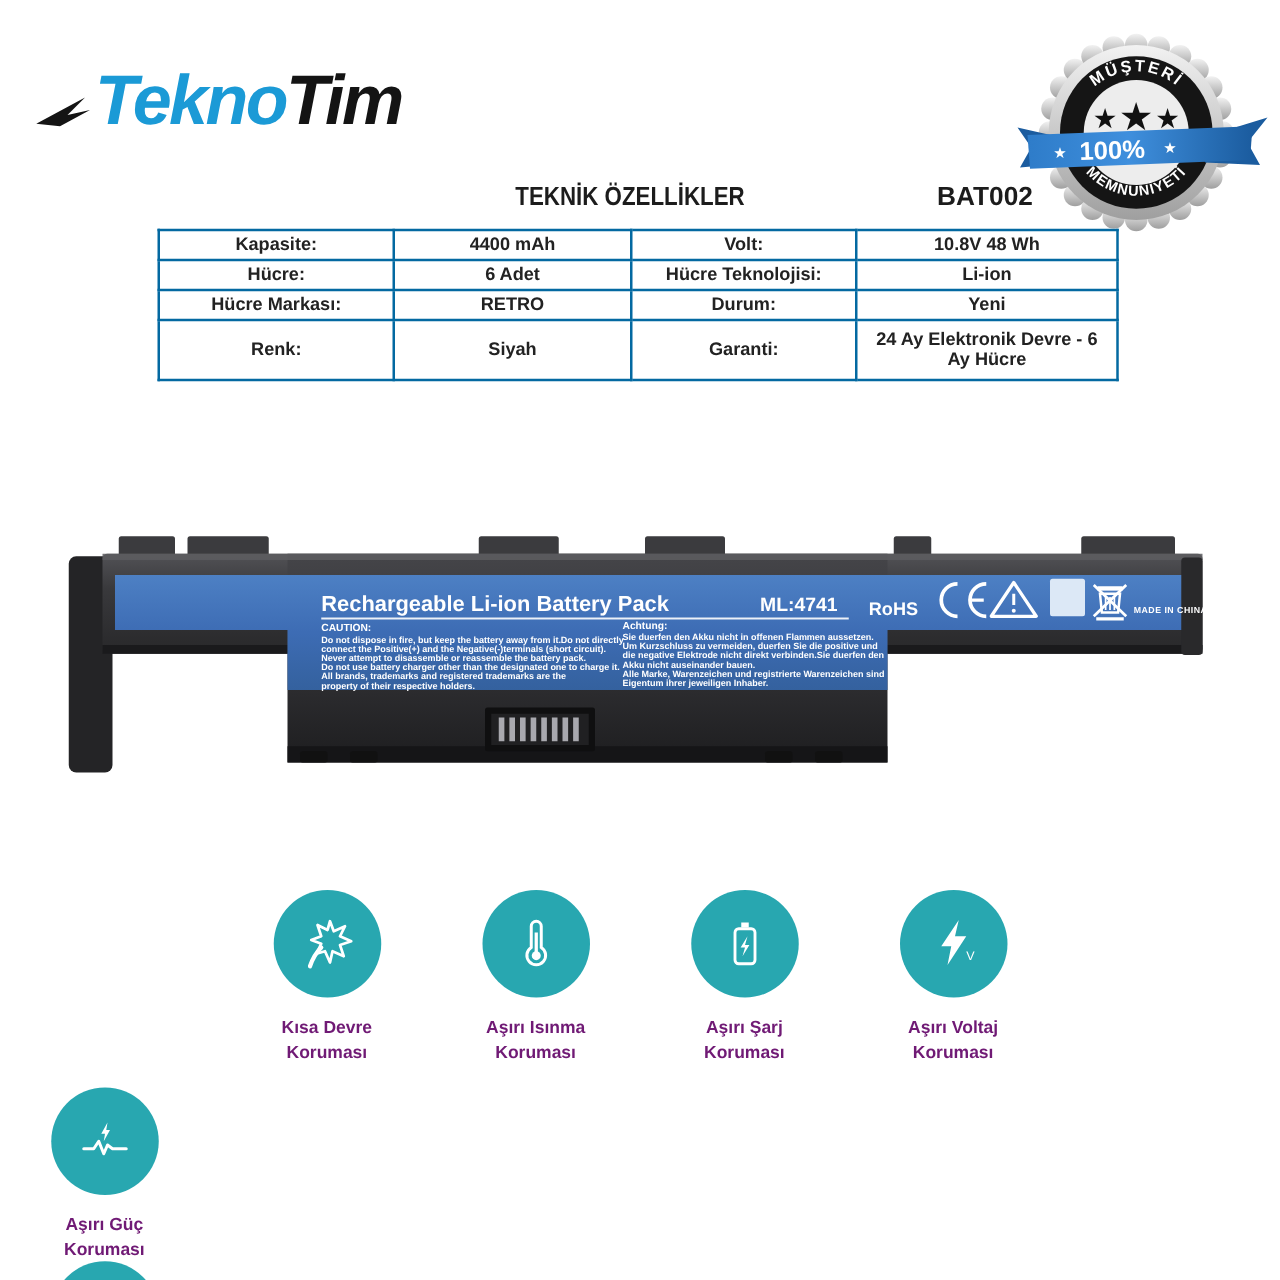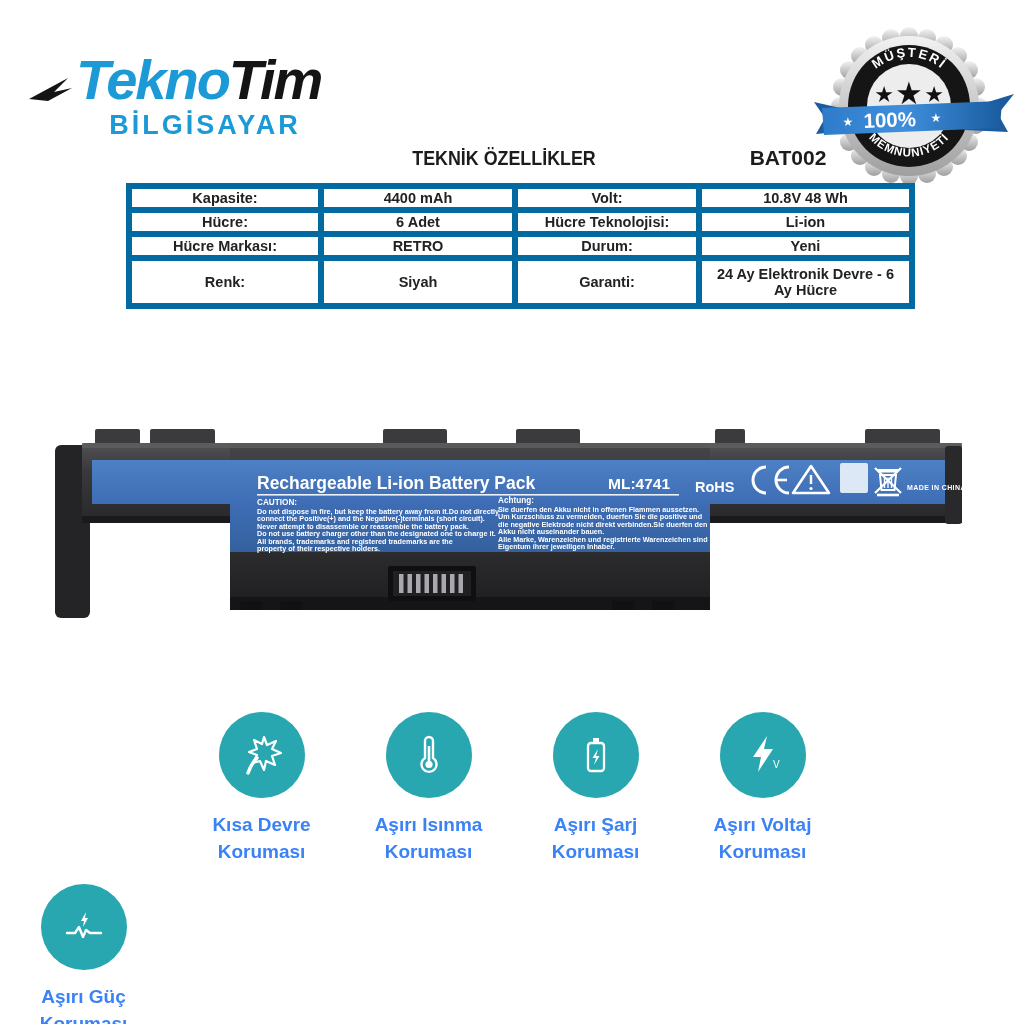--- a/index.html
+++ b/index.html
@@ -16,51 +16,50 @@
   .logo-tim{color:#141414;}
   .logo-sub{display:block;width:250px;margin-left:52px;margin-top:2px;text-align:center;
     color:#1b9ad6;font-size:27px;font-weight:bold;letter-spacing:3px;}
   
   .section-title{position:absolute;top:146px;left:374px;width:260px;text-align:center;
     font-size:21px;font-weight:bold;color:#1c1c1c;transform:scaleX(.85);letter-spacing:0px;}
   .model-code{position:absolute;top:146px;left:718px;width:140px;text-align:center;
     font-size:21px;font-weight:bold;color:#1c1c1c;}
   
   .spec-table{position:absolute;left:126px;top:183px;border-collapse:collapse;background:#fff;}
-  .spec-table td{border:6px solid #0369a1;text-align:center;vertical-align:middle;
+  .spec-table td{border:2px solid #0369a1;text-align:center;vertical-align:middle;
     font-size:14.5px;color:#222;padding:0 6px;}
   .spec-table td.lbl{font-weight:bold;}
   .spec-table td.val{font-weight:bold;}
   .spec-table tr{height:24px;}
   .spec-table tr.tall{height:48px;}
   .c1{width:174px;} .c2{width:176px;} .c3{width:166px;} .c4{width:195px;}
   
   .battery-wrap{position:absolute;left:52px;top:416px;width:920px;height:235px;}
   
   .features{position:absolute;left:0;top:712px;width:1024px;}
   .feat-row{display:flex;justify-content:center;}
   .feat-row.second{margin-top:19px;flex-direction:column;}
   .feat-item{width:167px;text-align:center;}
   .feat-circle{width:86px;height:86px;border-radius:50%;background:#28a7b0;margin:0 auto;
     display:flex;align-items:center;justify-content:center;}
-  .feat-label{margin-top:14px;font-size:19px;font-weight:bold;color:#3b82f6;line-height:1.4;}
+  .feat-label{margin-top:14px;font-size:14px;font-weight:bold;color:#701a75;line-height:1.4;}
   
   .badge{position:absolute;left:812px;top:16px;width:204px;height:186px;}
 </style>
 </head>
 <body>
 
 <div class="logo">
   <div class="logo-line">
     <svg class="logo-arrow" width="46" height="40" viewBox="0 0 46 40">
       <path d="M1,31 L40,10 L26,24 L44,20 L20,33 Z" fill="#141414"></path>
     </svg>
     <div class="logo-text"><span class="logo-tekno">Tekno</span><span class="logo-tim">Tim</span></div>
   </div>
-  <span class="logo-sub">BİLGİSAYAR</span>
 </div>
 
 <svg class="badge" viewBox="0 0 204 186">
   <defs>
     <linearGradient id="silverG" x1="0" y1="0" x2="0" y2="1">
       <stop offset="0" stop-color="#f2f2f2"></stop>
         <stop offset="0.5" stop-color="#c9c9c9"></stop>
         <stop offset="1" stop-color="#9f9f9f"></stop>
     </linearGradient>
     <linearGradient id="ribbonG" x1="0" y1="0" x2="1" y2="0">

